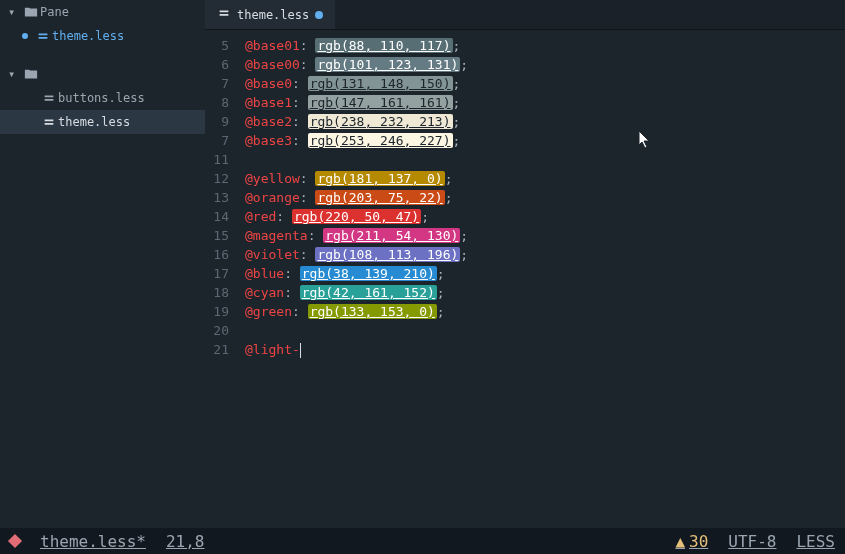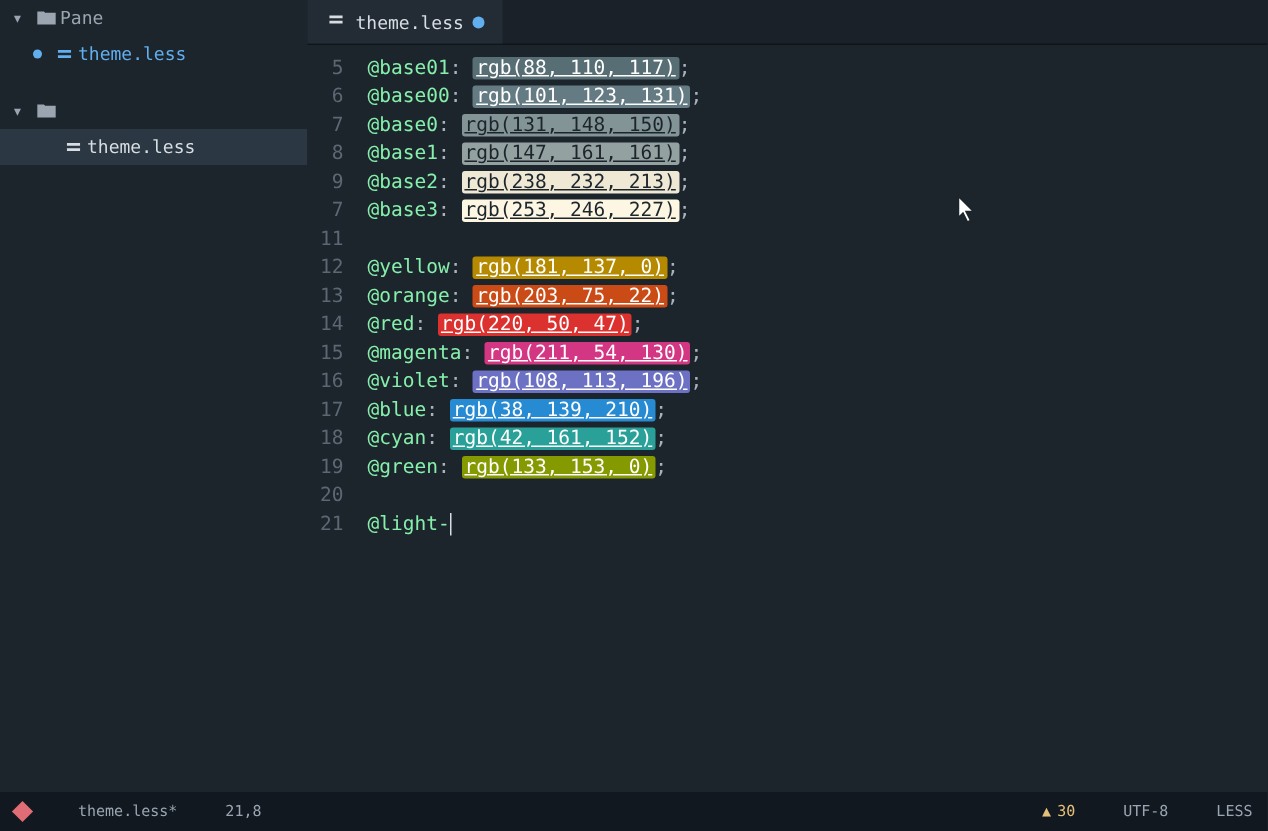--- a/index.html
+++ b/index.html
@@ -25,27 +25,27 @@
 .tree-row.active-open { color: #61afef; }
 .bullet { width: 6px; height: 6px; border-radius: 50%; background: #61afef; margin-right: 6px; flex-shrink: 0; }
 .editor-pane { flex: 1; display: flex; flex-direction: column; background: #1d252c; }
 .tab-bar { height: 30px; background: #1a2128; display: flex; align-items: stretch; border-bottom: 1px solid #10151a; }
 .tab { display: flex; align-items: center; gap: 6px; padding: 0 12px; background: #232c35; color: #d7dde3; font-size: 12px; min-width: 130px; }
 .tab .dot { width: 8px; height: 8px; border-radius: 50%; background: #61afef; margin-left: auto; }
 .code-area { flex: 1; display: flex; overflow: hidden; background: #1d252c; position: relative; }
 .gutter { width: 32px; text-align: right; padding: 6px 8px 0 0; color: #5c6773; font-size: 13px; line-height: 19px; user-select: none; }
 .code { flex: 1; padding: 6px 0 0 8px; font-size: 13px; line-height: 19px; white-space: pre; }
 .line { height: 19px; }
-.var { color: #86efac; }
+.var { color: #ef4444; }
 .colon { color: #abb2bf; }
 .semi { color: #abb2bf; }
 .rgb-swatch { padding: 0 2px; border-radius: 2px; text-decoration: underline; }
 .cursor-line .caret { display: inline-block; width: 1px; height: 15px; background: #d7dde3; vertical-align: middle; }
 .mouse-cursor { position: absolute; pointer-events: none; }
-.status-bar { height: 26px; background: #12181f; display: flex; align-items: center; padding: 0 10px; font-size: 10px; color: #9aa5b1; gap: 32px; }
+.status-bar { height: 26px; background: #12181f; display: flex; align-items: center; padding: 0 10px; font-size: 16px; color: #9aa5b1; gap: 20px; text-decoration: underline; }
 .status-bar .err-sq { width: 10px; height: 10px; background: #e06c75; transform: rotate(45deg); }
 .status-bar .spacer { flex: 1; }
 .status-bar .warn { color: #e5c07b; display: inline-flex; align-items: center; gap: 4px; }
 .folder-svg, .file-svg { width: 14px; height: 14px; }
 </style>
 </head>
 <body>
 
 <div class="main">
   <div class="sidebar">
@@ -68,20 +68,28 @@
       <span>theme.less</span>
     </div>
     <div style="height:14px"></div>
     <div class="tree-row">
       <span class="chev">▾</span>
       <span class="icon">
         <svg class="folder-svg" viewBox="0 0 16 16" fill="#9aa5b1">
             <path d="M1 3h5l1 1h8v9H1z"></path>
           </svg>
       </span>
+    </div>
+    <div class="tree-row depth-2">
+      <span class="icon">
+        <svg class="file-svg" viewBox="0 0 16 16" fill="#9aa5b1">
+            <path d="M3 5h10v2H3zm0 4h10v2H3z"></path>
+          </svg>
+      </span>
+      <span>buttons.less</span>
     </div>
     <div class="tree-row depth-2 selected">
       <span class="icon">
         <svg class="file-svg" viewBox="0 0 16 16" fill="#d7dde3">
             <path d="M3 5h10v2H3zm0 4h10v2H3z"></path>
           </svg>
       </span>
       <span>theme.less</span>
     </div>
   </div>

